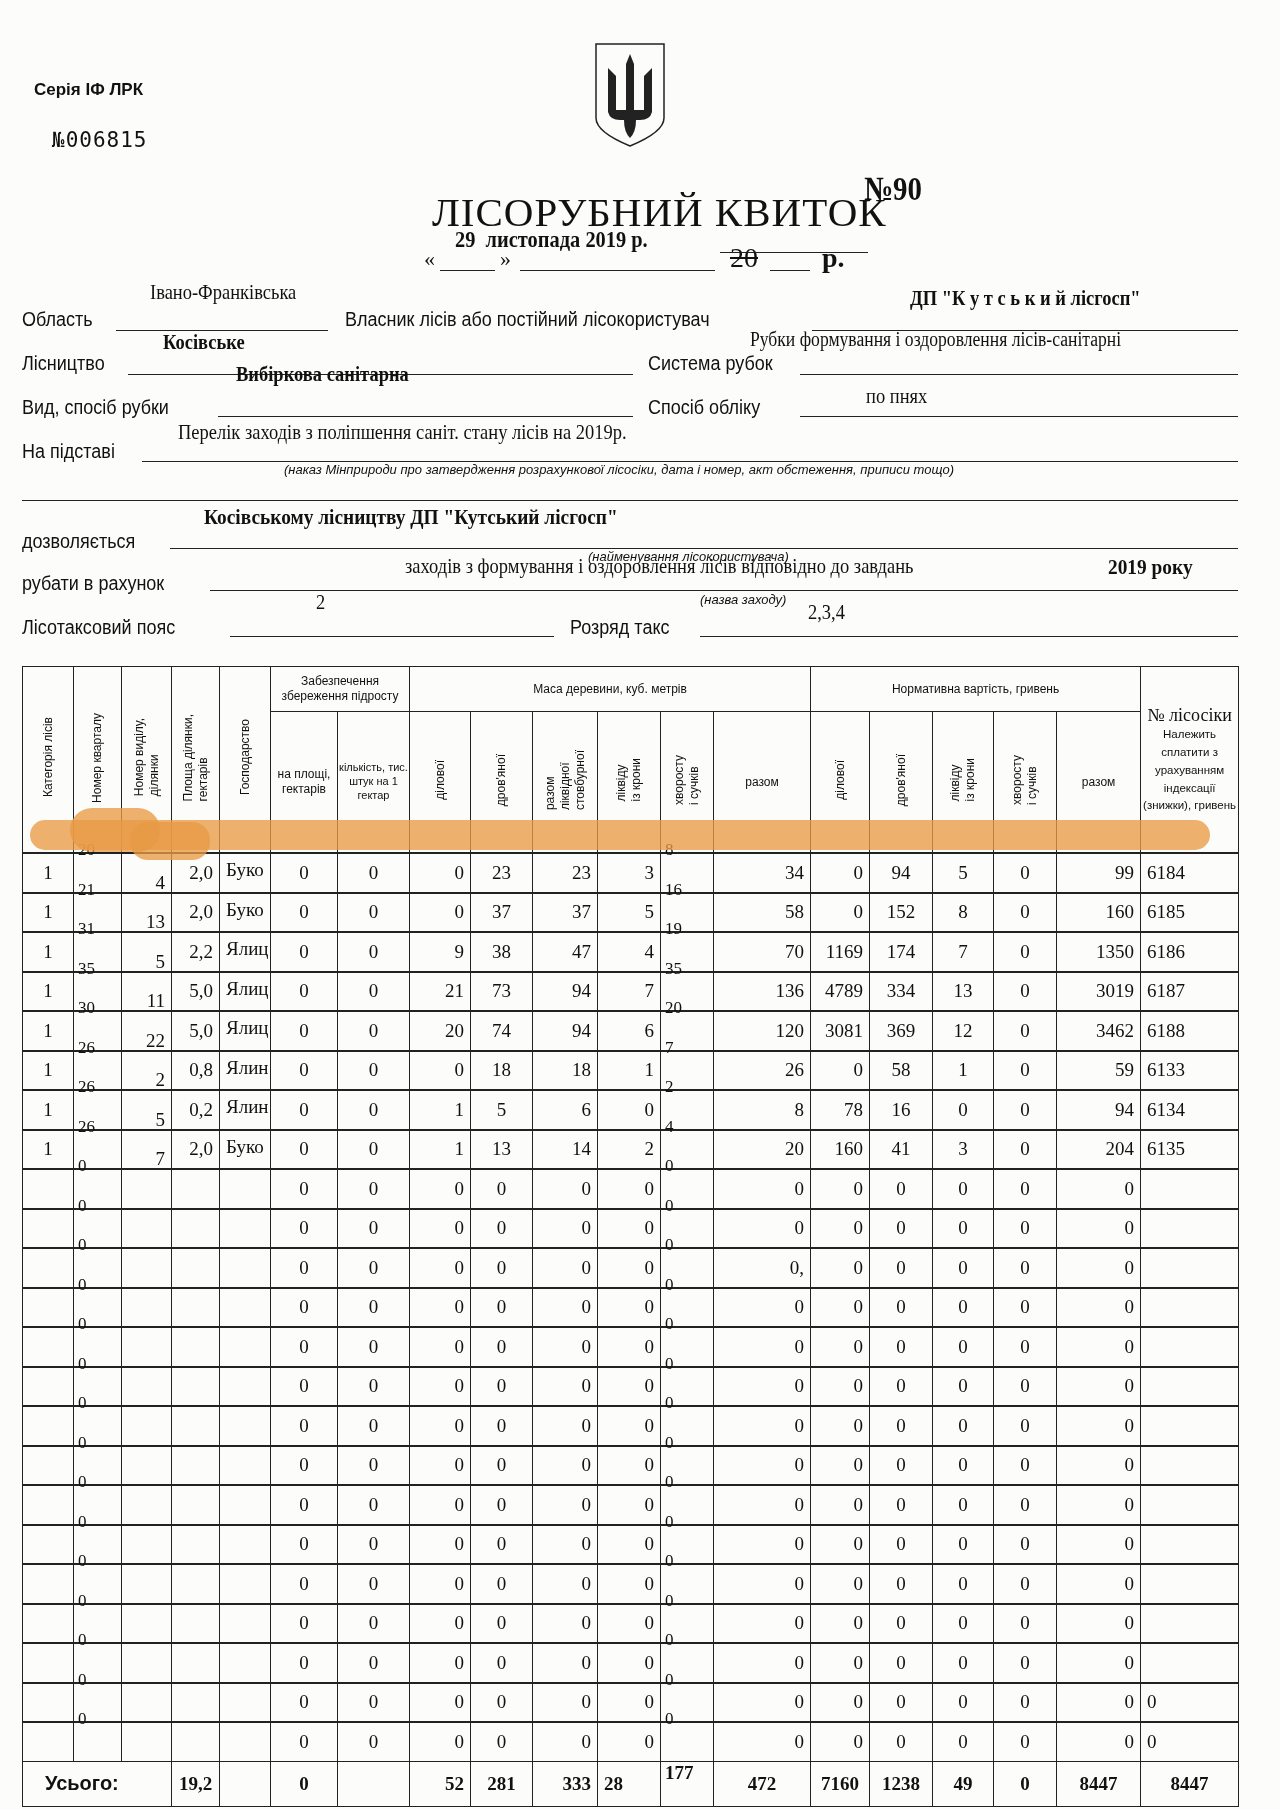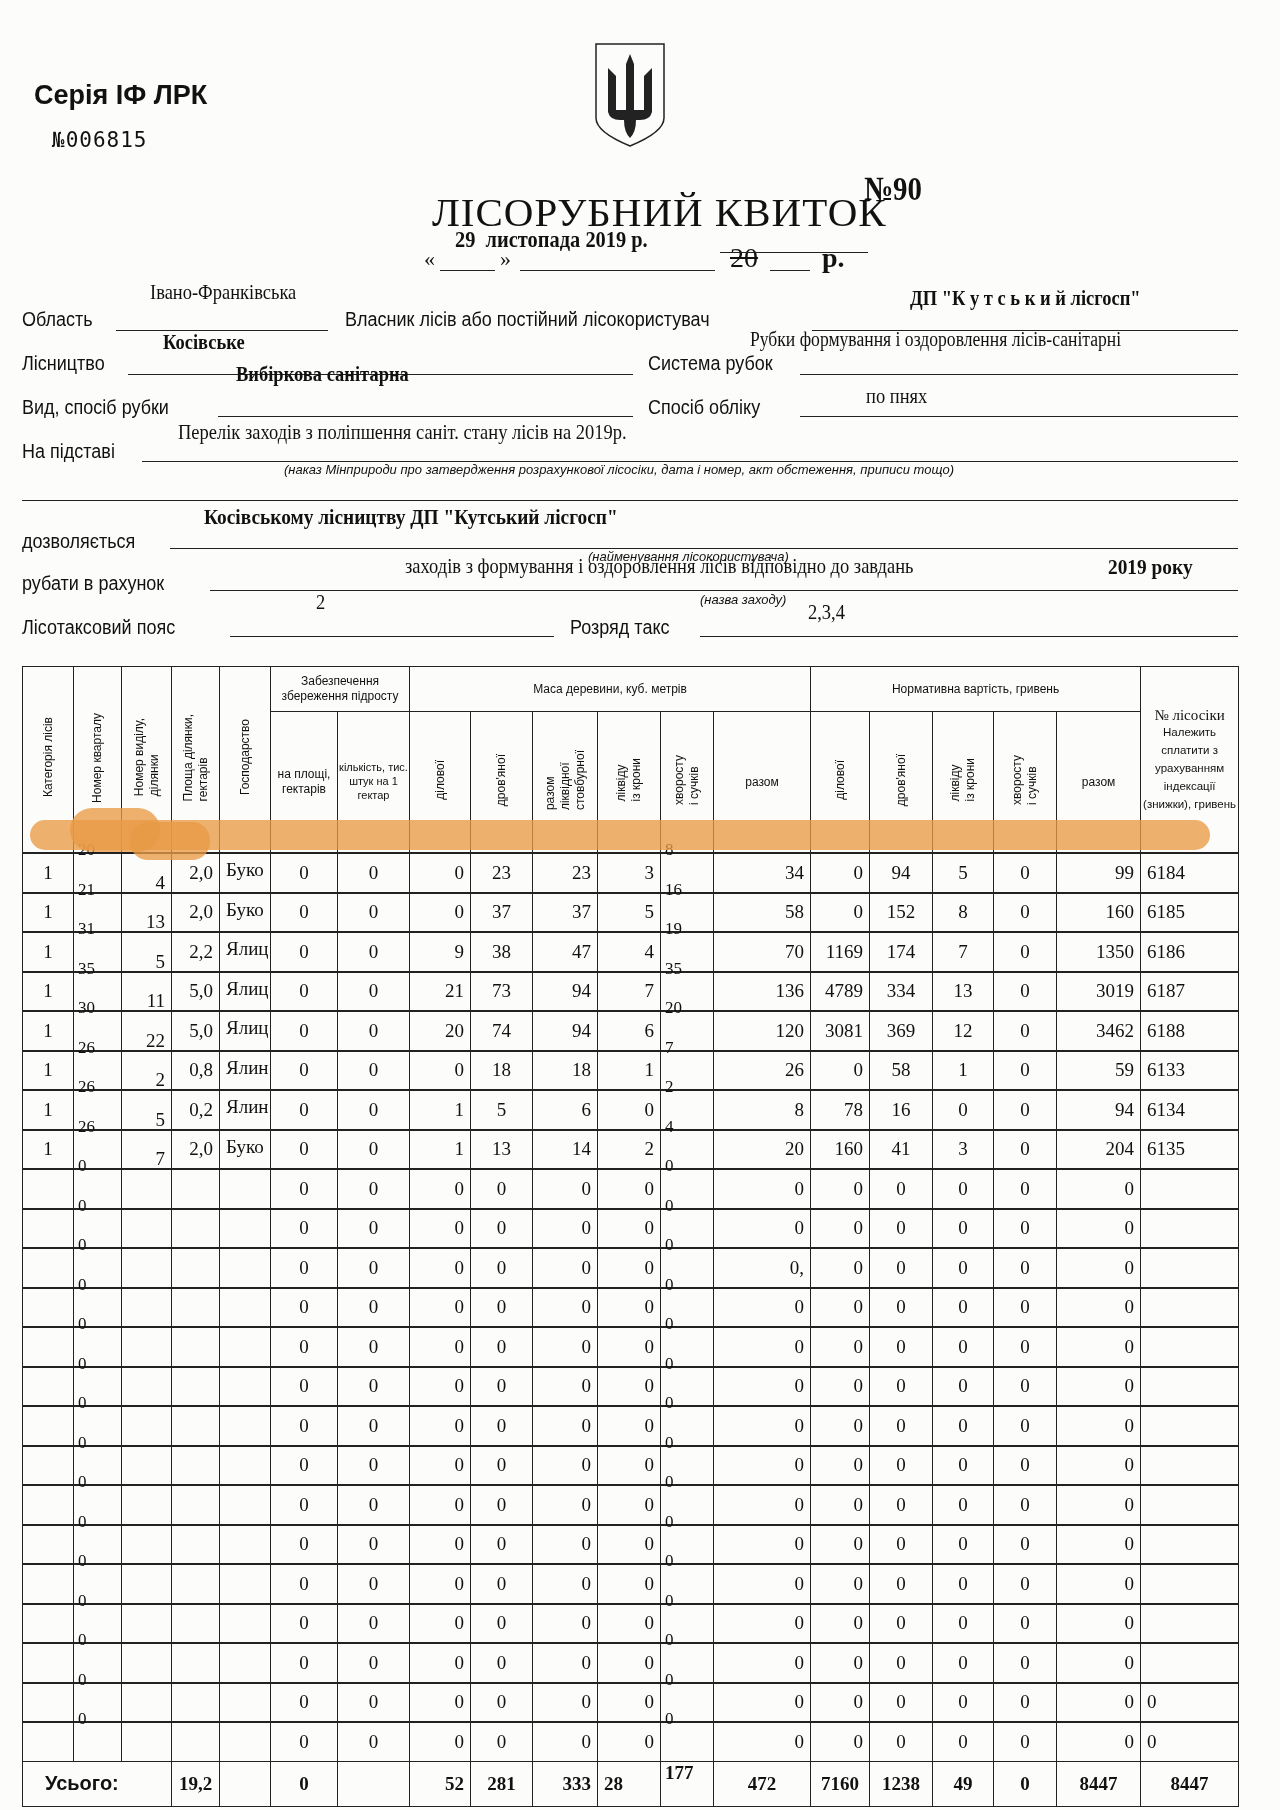--- a/index.html
+++ b/index.html
@@ -24,21 +24,21 @@
   tr.total td { height:44px; font-weight:bold; font-size:19px; }
   tr.total td.tlabel { font-family:"Liberation Sans", sans-serif; font-size:20px; text-align:left; padding-left:22px; }
   .hl { position:absolute; left:30px; top:820px; width:1180px; height:30px; background:#e89a45; opacity:0.78; border-radius:15px; }
   .hl2 { position:absolute; left:70px; top:808px; width:90px; height:44px; background:#e89a45; opacity:0.78; border-radius:22px; }
   .hl3 { position:absolute; left:130px; top:822px; width:80px; height:38px; background:#e89a45; opacity:0.78; border-radius:18px; }
   .up-k { position:absolute; top:-14px; left:4px; font-size:17px; }
 </style>
 </head>
 <body>
 
-<div class="abs sans bold" style="left:34px;top:80px;font-size:27px;">Серія ІФ ЛРК</div>
+<div class="abs sans bold" style="left:34px;top:80px;font-size:17px;">Серія ІФ ЛРК</div>
 <div class="abs" style="left:52px;top:128px;font-size:21px;font-family:'DejaVu Sans Mono',monospace;letter-spacing:1px;">№006815</div>
 
 <div class="abs" style="left:592px;top:40px;width:76px;height:110px;">
   <svg width="76" height="110" viewBox="0 0 76 110">
     <path d="M4 4 H72 V78 Q72 92 38 106 Q4 92 4 78 Z" fill="none" stroke="#222" stroke-width="1.5"></path>
     <path d="M38 14 L42 24 L42 70 L52 70 L52 36 L60 28 L60 72 Q58 80 48 80 L44 80 Q44 92 38 98 Q32 92 32 80 L28 80 Q18 80 16 72 L16 28 L24 36 L24 70 L34 70 L34 24 Z" fill="#222"></path>
   </svg>
 </div>
 
 <div class="abs serif" style="left:432px;top:188px;font-size:41px;letter-spacing:1px;text-align:right;">ЛІСОРУБНИЙ КВИТОК</div>
@@ -127,21 +127,21 @@
       <th rowspan="2" class="vert"><span>Номер кварталу</span></th>
       <th rowspan="2" class="vert"><span>Номер виділу,
 ділянки</span></th>
       <th rowspan="2" class="vert"><span>Площа ділянки,
 гектарів</span></th>
       <th rowspan="2" class="vert"><span>Господарство</span></th>
       <th colspan="2" style="height:44px">Забезпечення збереження підросту</th>
       <th colspan="6">Маса деревини, куб. метрів</th>
       <th colspan="5">Нормативна вартість, гривень</th>
       <th rowspan="2">
-        <div class="serif" style="font-size:15px">№ лісосіки</div>
+        <div class="serif" style="font-size:18px">№ лісосіки</div>
         <div style="font-size:11.5px;line-height:1.55">Належить сплатити з урахуванням індексації (знижки), гривень</div>
       </th>
     </tr>
     <tr>
       <th>на площі, гектарів</th>
       <th style="font-size:11px">кількість, тис. штук на 1 гектар</th>
       <th class="vert"><span>ділової</span></th>
       <th class="vert"><span>дров'яної</span></th>
       <th class="vert"><span>разом
 ліквідної

